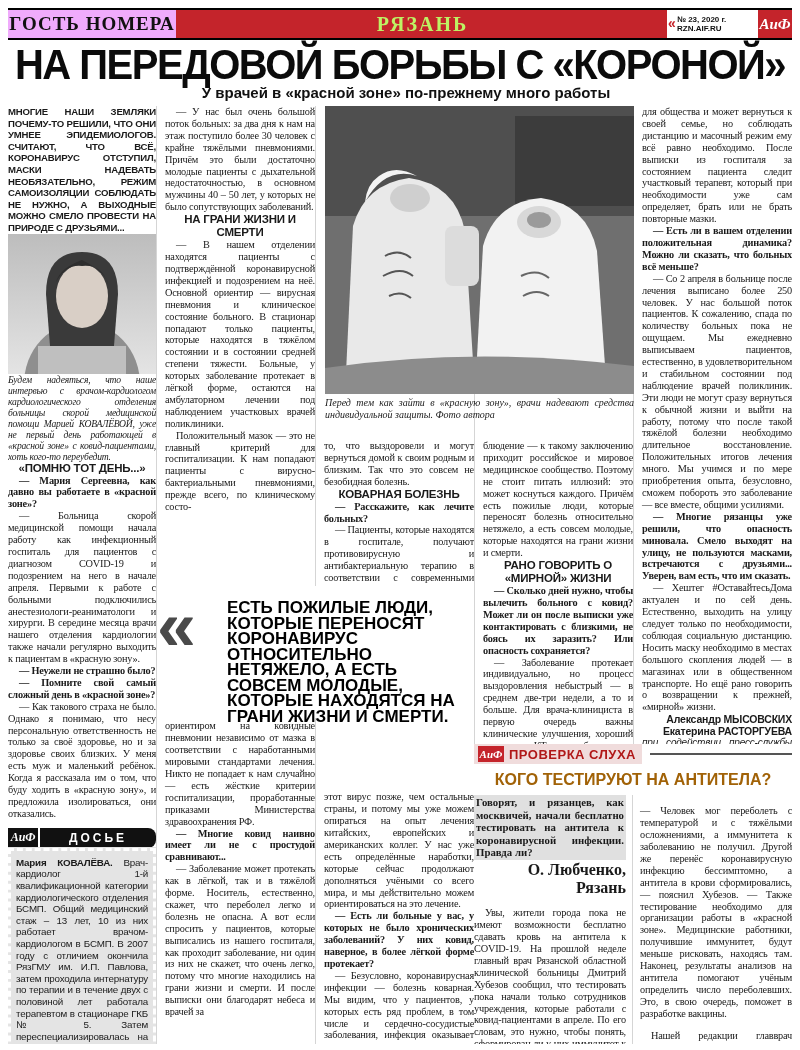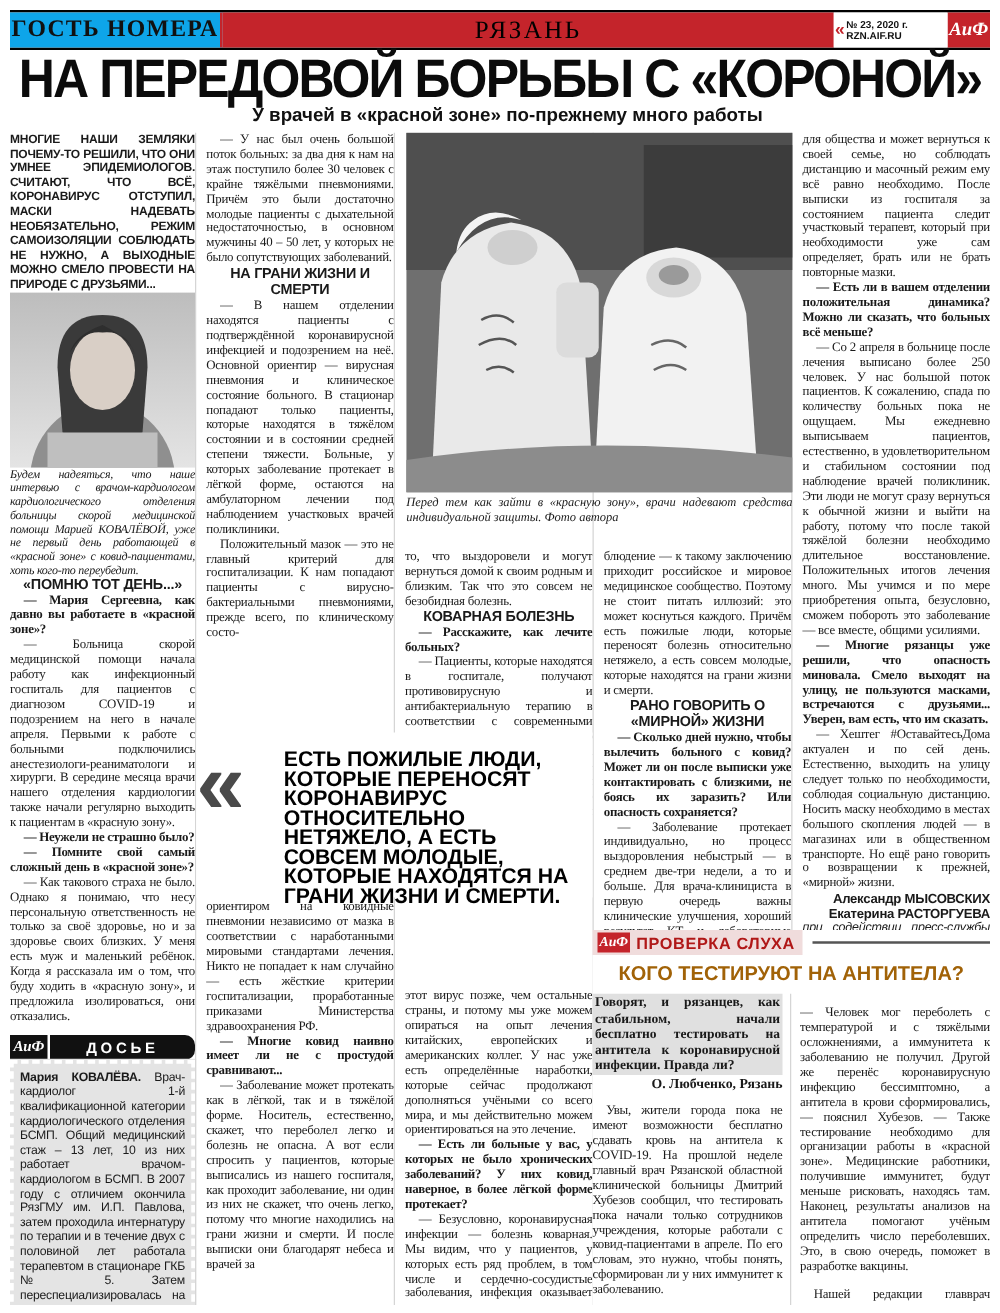--- a/index.html
+++ b/index.html
@@ -1,25 +1,25 @@
 <!DOCTYPE html>
 <html><head>
 <meta charset="utf-8">
 <style>
   html,body{margin:0;padding:0;background:#fff;}
   #page{position:relative;width:800px;height:1050px;background:#fff;overflow:hidden;
         font-family:"Liberation Serif",serif;color:#1a1a1a;}
   
   #masthead{position:absolute;left:8px;top:8px;right:8px;height:28px;
             border-top:2px solid #000;border-bottom:2px solid #000;display:flex;}
-  .mh-left{width:168px;background:#0ea5e9;display:flex;align-items:center;justify-content:center;
+  .mh-left{width:168px;background:#f0abfc;display:flex;align-items:center;justify-content:center;
            border-right:2px solid #c4242b;}
   .mh-left span{font-family:"Liberation Serif",serif;font-weight:bold;font-size:19px;letter-spacing:1px;color:#111;}
   .mh-mid{flex:1;background:#c4242b;display:flex;align-items:center;justify-content:center;}
-  .mh-mid span{font-family:"Liberation Serif",serif;font-weight:normal;font-size:20px;letter-spacing:2px;color:#000000;}
+  .mh-mid span{font-family:"Liberation Serif",serif;font-weight:bold;font-size:20px;letter-spacing:2px;color:#bef264;}
   .mh-issue{width:78px;background:#fff;display:flex;flex-direction:column;justify-content:center;
             padding:0 3px 0 10px;position:relative;}
   .mh-issue .chev{position:absolute;left:1px;top:5px;color:#c4242b;font-weight:bold;font-size:14px;
                   font-family:"Liberation Sans",sans-serif;}
   .mh-issue div{font-family:"Liberation Sans",sans-serif;font-weight:bold;font-size:8px;line-height:9px;color:#111;white-space:nowrap;}
   .aif{background:#c4242b;color:#fff;display:flex;align-items:center;justify-content:center;
        font-family:"Liberation Serif",serif;font-style:italic;font-weight:bold;}
   .mh-logo{width:34px;font-size:15px;}
   
   #headline{position:absolute;left:8px;top:40px;right:8px;text-align:center;
@@ -72,21 +72,21 @@
   .rumor-banner-left{display:flex;align-items:center;width:160px;background:#f0dcdc;padding:2px 4px;}
   .rumor-logo{width:26px;height:16px;font-size:11px;margin-right:5px;}
   .rumor-label{font-family:"Liberation Sans",sans-serif;font-weight:bold;font-size:13px;color:#b01818;letter-spacing:0.5px;}
   .rumor-rule{flex:1;border-top:2px solid #555;margin-left:8px;}
   .rumor-headline{font-family:"Liberation Sans",sans-serif;font-weight:bold;font-size:16px;
                   text-align:center;margin:7px 0 6px;color:#a16207;}
   .rumor-cols{display:flex;}
   .rumor-left{width:152px;padding-right:6px;}
   .rumor-right{width:152px;border-left:1px solid #d5d5d5;padding-left:7px;}
   .rumor-q{background:#e0e0e0;font-weight:bold;font-size:10.8px;line-height:12.6px;text-align:justify;padding:1px 2px;}
-  .rumor-asker{font-weight:bold;text-align:right;font-size:11px;margin:1px 0 4px;}
+  .rumor-asker{font-weight:bold;text-align:right;font-size:16px;margin:1px 0 4px;}
   .rumor-cols .para,.rumor-cols .cont{font-size:10.3px;line-height:11.9px;letter-spacing:-0.2px;}
   
   .sig{font-family:"Liberation Sans",sans-serif;font-weight:bold;font-size:10.5px;line-height:12px;text-align:right;text-indent:0;}
   .credit{font-family:"Liberation Sans",sans-serif;font-style:italic;font-size:10px;line-height:11.5px;text-indent:0;}
 </style>
 </head>
 <body>
 
 <div id="page">
 
@@ -235,21 +235,21 @@
           <div class="aif rumor-logo">
             <span>АиФ</span>
           </div>
           <div class="rumor-label">ПРОВЕРКА СЛУХА</div>
         </div>
         <div class="rumor-rule"></div>
       </div>
       <div class="rumor-headline">КОГО ТЕСТИРУЮТ НА АНТИТЕЛА?</div>
       <div class="rumor-cols">
         <div class="rumor-left">
-          <div class="rumor-q">Говорят, и рязанцев, как стабильном, начали бесплатно тестировать на антитела к коронавирусной инфекции. Правда ли?</div>
+          <div class="rumor-q">Говорят, и рязанцев, как москвичей, начали бесплатно тестировать на антитела к коронавирусной инфекции. Правда ли?</div>
           <div class="rumor-asker">О. Любченко, Рязань</div>
           <div>
               <p class="para">Увы, жители города пока не имеют возможности бесплатно сдавать кровь на антитела к COVID-19. На прошлой неделе главный врач Рязанской областной клинической больницы Дмитрий Хубезов сообщил, что тестировать пока начали только сотрудников учреждения, которые работали с ковид-пациентами в апреле. По его словам, это нужно, чтобы понять, сформирован ли у них иммунитет к заболеванию.</p>
             </div>
         </div>
         <div class="rumor-right">
           <div>
               <p class="para cont">— Человек мог переболеть с температурой и с тяжёлыми осложнениями, а иммунитета к заболеванию не получил. Другой же перенёс коронавирусную инфекцию бессимптомно, а антитела в крови сформировались, — пояснил Хубезов. — Также тестирование необходимо для организации работы в «красной зоне». Медицинские работники, получившие иммунитет, будут меньше рисковать, находясь там. Наконец, результаты анализов на антитела помогают учёным определить число переболевших. Это, в свою очередь, поможет в разработке вакцины.</p>
               <p class="para">Нашей редакции главврач пояснил, что после сотрудников тесты на антитела смогут сделать пациенты ОКБ.</p>
             </div>

